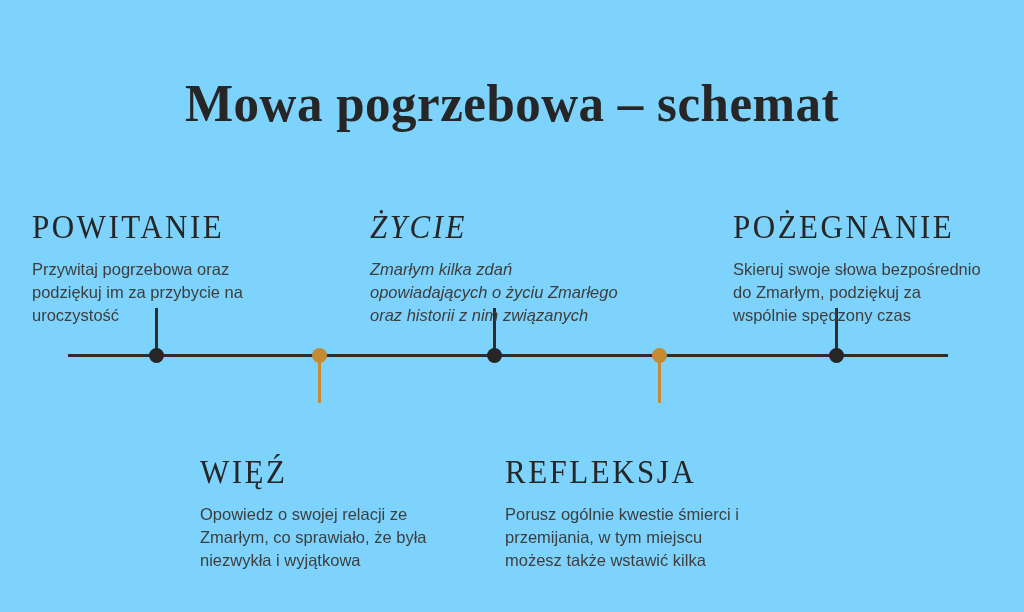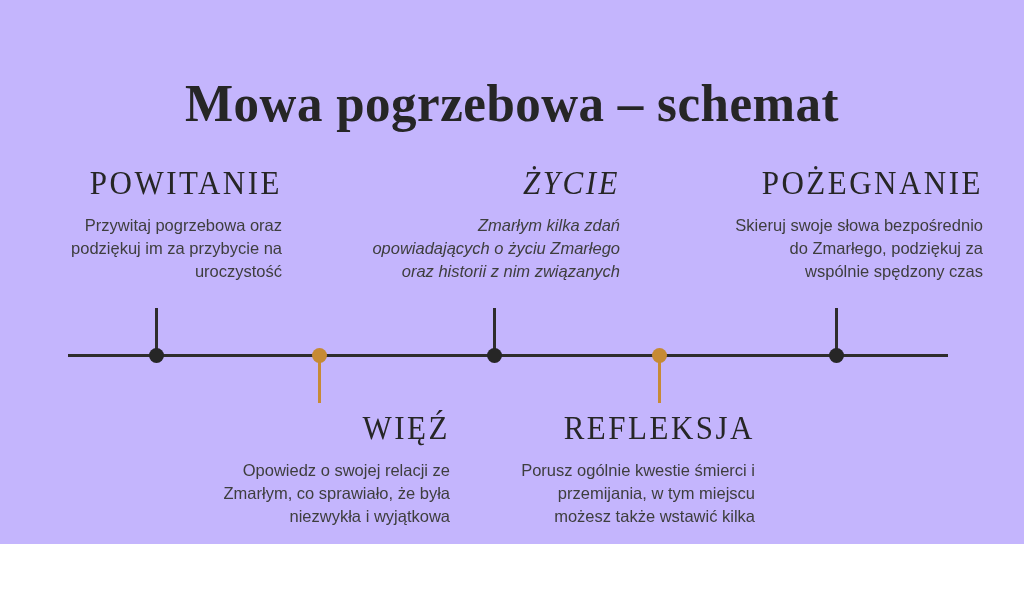--- a/index.html
+++ b/index.html
@@ -3,22 +3,22 @@
 <meta charset="utf-8">
 <style>
   html, body {
     margin: 0;
     padding: 0;
     background: #ffffff;
   }
   .canvas {
     position: relative;
     width: 1024px;
-    height: 544px;
-    background: #c4b5fd;
+    height: 612px;
+    background: #7dd3fc;
     overflow: hidden;
     font-family: "Liberation Sans", sans-serif;
   }
   .title {
     position: absolute;
     top: 40px;
     left: 0;
     width: 1024px;
     text-align: center;
     font-family: "Liberation Serif", serif;
@@ -61,21 +61,22 @@
   .dot.gold  { background: #c68a33; }
   .dot-0 { left: 149px; }
   .dot-1 { left: 312px; }
   .dot-2 { left: 487px; }
   .dot-3 { left: 652px; }
   .dot-4 { left: 829px; }
   
   .entry {
     position: absolute;
     width: 250px;
-    text-align: right;
+    text-align: left;
+    margin-top: 44px;
   }
   .entry.above { top: 165px; }
   .entry.below { top: 410px; }
   .entry-0 { left: 32px; }
   .entry-1 { left: 200px; }
   .entry-2 { left: 370px; font-style: italic; }
   .entry-3 { left: 505px; }
   .entry-4 { left: 733px; }
   .entry-heading {
     font-family: "Liberation Serif", serif;
@@ -121,21 +122,21 @@
     <p class="entry-desc">Przywitaj pogrzebowa oraz podziękuj im za przybycie na uroczystość</p>
   </div>
 
   <div class="entry above entry-2">
     <h2 class="entry-heading">ŻYCIE</h2>
     <p class="entry-desc">Zmarłym kilka zdań opowiadających o życiu Zmarłego oraz historii z nim związanych</p>
   </div>
 
   <div class="entry above entry-4">
     <h2 class="entry-heading">POŻEGNANIE</h2>
-    <p class="entry-desc">Skieruj swoje słowa bezpośrednio do Zmarłego, podziękuj za wspólnie spędzony czas</p>
+    <p class="entry-desc">Skieruj swoje słowa bezpośrednio do Zmarłym, podziękuj za wspólnie spędzony czas</p>
   </div>
 
   <div class="entry below entry-1">
     <h2 class="entry-heading">WIĘŹ</h2>
     <p class="entry-desc">Opowiedz o swojej relacji ze Zmarłym, co sprawiało, że była niezwykła i wyjątkowa</p>
   </div>
 
   <div class="entry below entry-3">
     <h2 class="entry-heading">REFLEKSJA</h2>
     <p class="entry-desc">Porusz ogólnie kwestie śmierci i przemijania, w tym miejscu możesz także wstawić kilka</p>

